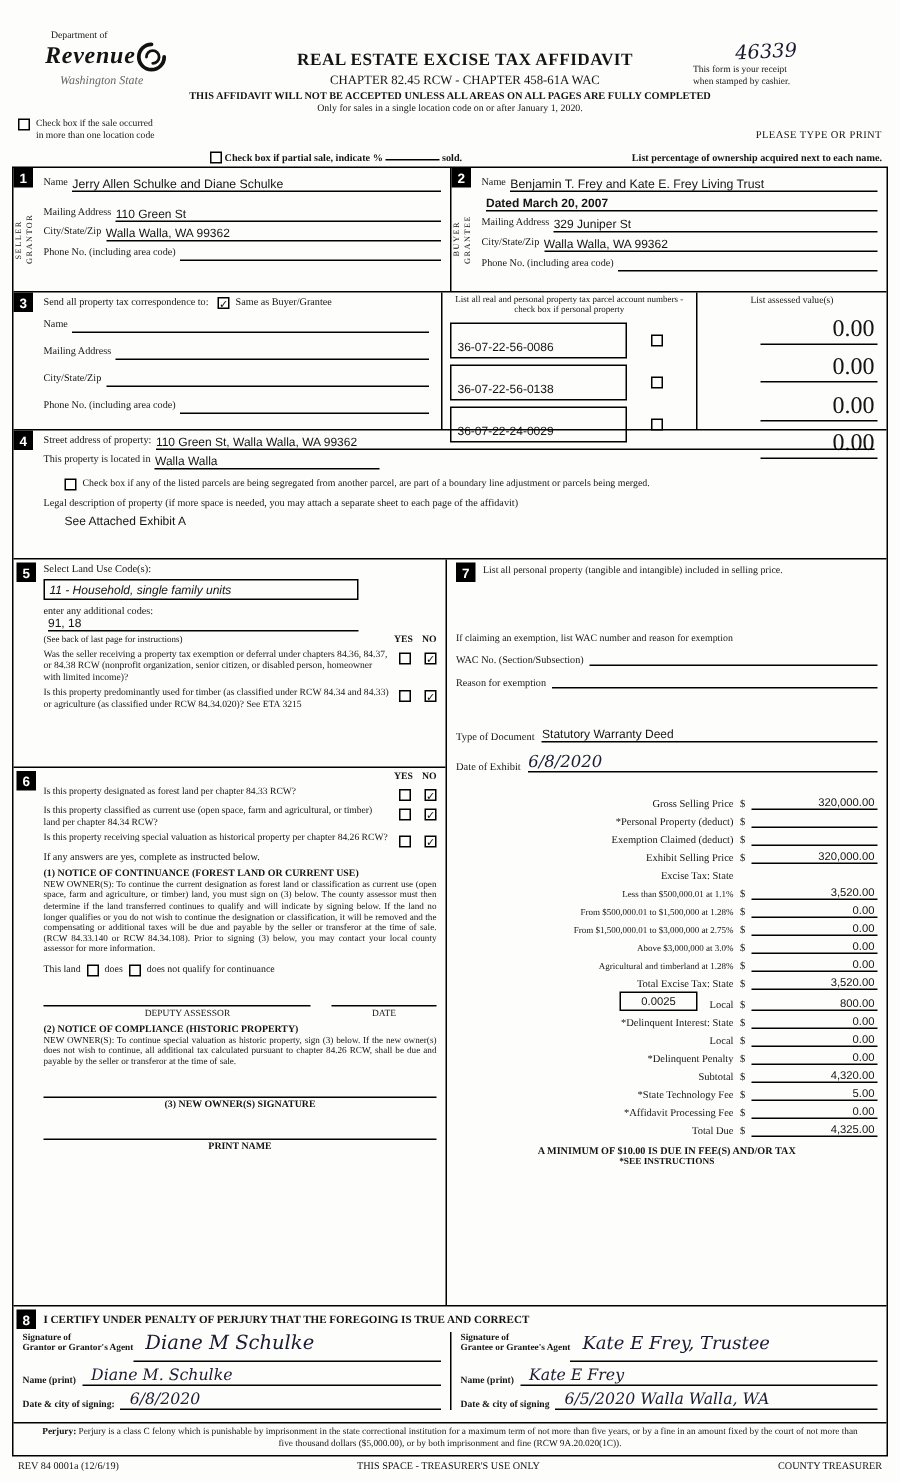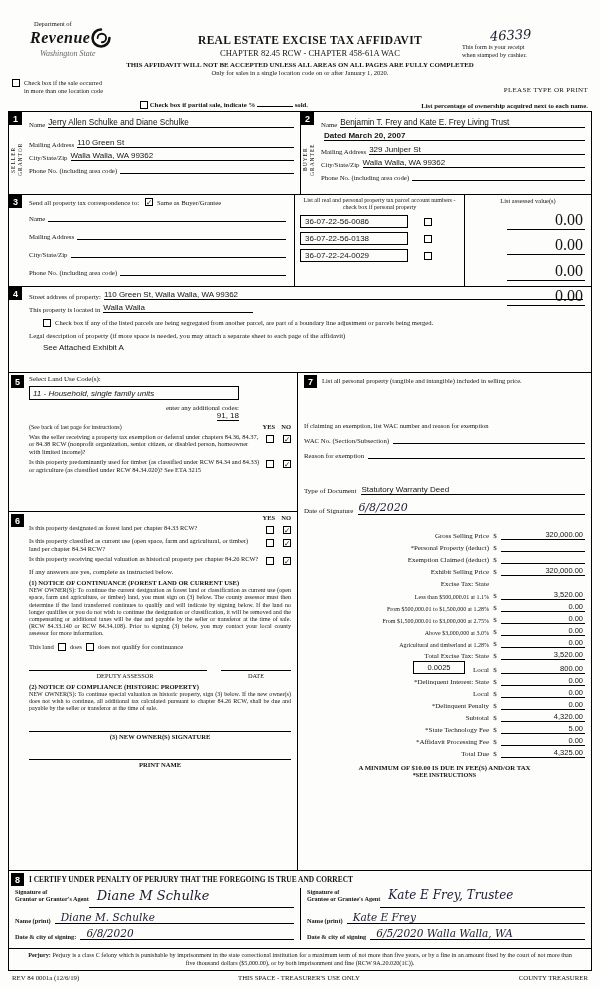--- a/index.html
+++ b/index.html
@@ -38,33 +38,33 @@
   .hand { font-family:"DejaVu Serif",serif; font-style:italic; color:#1b1b30; }
   .lbl { font-size:6.8px; white-space:nowrap; }
 
   
   .sec12 { display:flex; height:82px; }
   .party { position:relative; width:50%; padding:2px 6px 2px 20px; }
   .party.buyer { border-left:1px solid #000; }
   .party .num-box { position:absolute; left:0; top:0; }
   .side-label { position:absolute; left:1px; top:15px; bottom:2px; width:14px; display:flex; }
   .side-label span { writing-mode:vertical-rl; transform:rotate(180deg); font-size:5.5px; letter-spacing:1px; text-align:center; width:7px; }
-  .frow { display:flex; align-items:flex-end; margin-top:3.5px; }
+  .frow { display:flex; margin-top:3.5px; }
   .frow .fill { flex:1; margin-left:3px; }
   .name-val { font-size:8.2px; }
 
   
   .sec3 { display:flex; border-top:1px solid #000; height:92px; }
   .sec3-left { position:relative; width:285px; padding:2px 8px 2px 20px; }
   .sec3-left .num-box { position:absolute; left:0; top:0; }
   .sec3-mid { width:170px; border-left:1px solid #000; padding:2px 5px; }
   .sec3-right { flex:1; border-left:1px solid #000; padding:2px 6px; }
   .parcel-hd { font-size:6px; line-height:7px; text-align:center; }
   .parcel-row { display:flex; align-items:center; margin-top:4px; }
-  .parcel-box { width:108px; border:1px solid #000; padding:1px 4px; height:13px; }
+  .parcel-box { width:118px; border:1px solid #000; padding:11px 4px; height:13px; }
   .parcel-row .cb { margin-left:16px; }
   .av-hd { font-size:6.4px; text-align:center; }
   .av-row { text-align:right; margin-top:6.5px; }
   .av { display:inline-block; width:78px; border-bottom:1px solid #000; text-align:right; padding-right:2px; }
 
   
   .sec4 { position:relative; border-top:1px solid #000; height:86px; padding:2px 8px 2px 20px; }
   .sec4 .num-box { position:absolute; left:0; top:0; }
   .sec4 .frow { margin-top:2.5px; }
   .indent { margin-left:14px; }
@@ -425,21 +425,21 @@
         <div class="wrow">
           <span class="lbl">Reason for exemption</span>
           <span class="fill"></span>
         </div>
 
         <div class="doc-row" style="margin-top:26px;">
           <span class="lbl" style="font-size:7px;">Type of Document</span>
           <span class="fill typed">Statutory Warranty Deed</span>
         </div>
         <div class="doc-row">
-          <span class="lbl" style="font-size:7px;">Date of Signature</span>
+          <span class="lbl" style="font-size:7px;">Date of Exhibit</span>
           <span class="fill hand" style="font-size:11px;">6/8/2020</span>
         </div>
 
         <div class="fin-wrap">
           <div class="fin-row">
               <span class="fin-label">Gross Selling Price</span>
               <span class="fin-dollar">$</span>
               <span class="fin-value">320,000.00</span>
             </div>
           <div class="fin-row">

